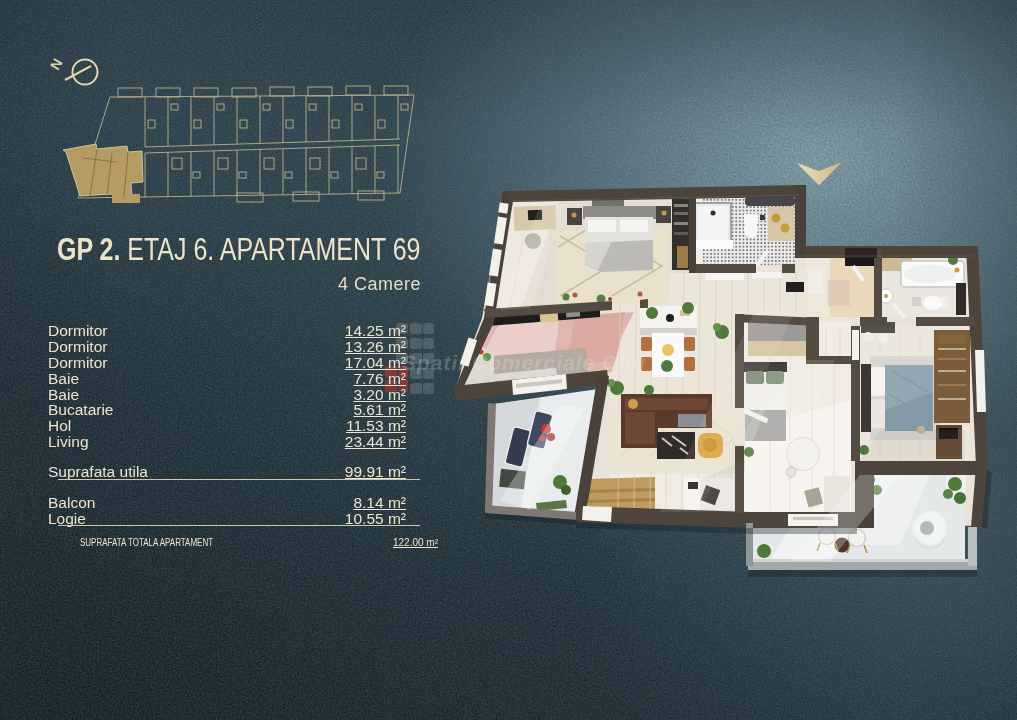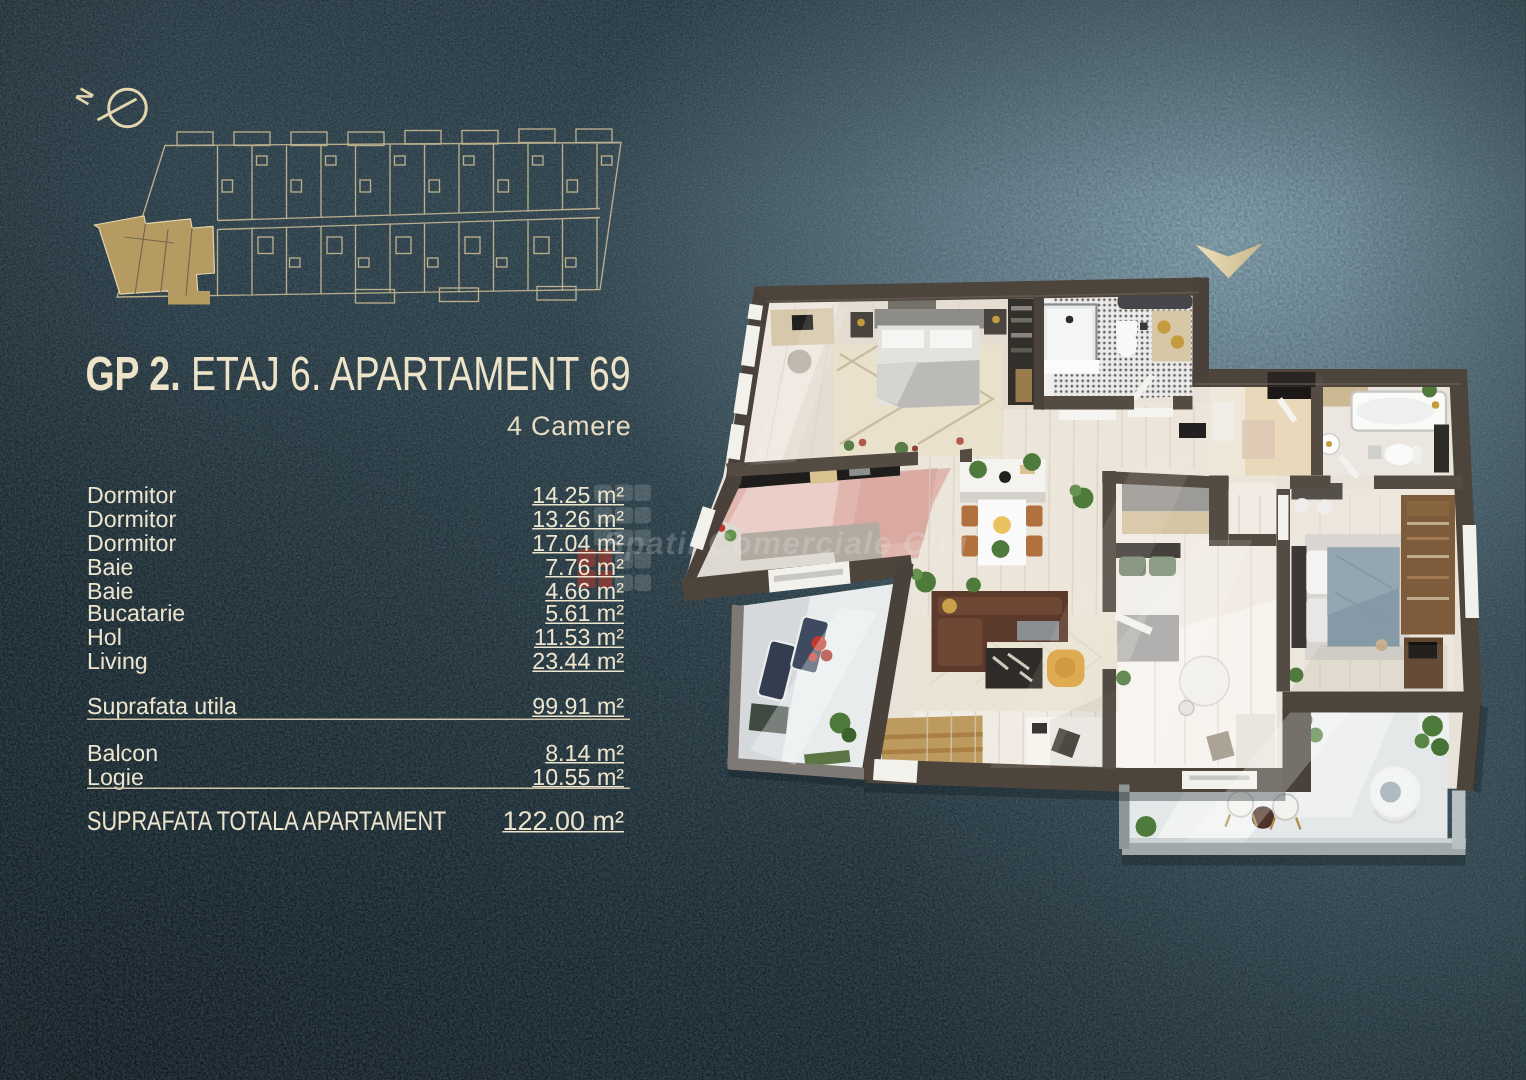--- a/index.html
+++ b/index.html
@@ -17,23 +17,23 @@
       linear-gradient(118deg,#2d3f4a 0%, #293c46 45%, #23343e 100%);
   }
   #vign{position:absolute;inset:0;
     background:linear-gradient(to bottom, rgba(16,26,32,.25) 0%, rgba(16,26,32,0) 18%, rgba(16,26,32,0) 70%, rgba(14,23,29,.4) 100%),
                linear-gradient(to right, rgba(16,26,32,.3) 0%, rgba(16,26,32,0) 12%, rgba(16,26,32,0) 88%, rgba(16,26,32,.22) 100%);
   }
   .txt{position:absolute;color:#ece3c9;}
   #title{left:57px;top:231px;width:440px;font-size:32px;white-space:nowrap;transform:scaleX(0.78);transform-origin:0 0;}
   #title b{font-weight:700;}
   #camere{left:57px;top:274px;width:364px;text-align:right;font-size:18px;color:#e5dcc3;letter-spacing:0.5px;}
-  .row{position:absolute;left:58px;width:358px;font-size:15.5px;color:#ece4cd;}
+  .row{position:absolute;left:48px;width:358px;font-size:15.5px;color:#ece4cd;}
   .row .v{position:absolute;right:0;top:0;text-decoration:underline;}
-  .caps{font-size:18px;} .caps .lbl{display:inline-block;transform:scaleX(0.8);transform-origin:0 0;white-space:nowrap;}
+  .caps{font-size:10px;margin-left:32px;} .caps .lbl{display:inline-block;transform:scaleX(0.8);transform-origin:0 0;white-space:nowrap;}
   .uline{position:absolute;left:58px;width:362px;height:1px;background:#cfc6ab;}
 </style>
 </head>
 <body>
 
 <div id="bg"></div>
 <div id="vign"></div>
 <svg id="noise" width="1017" height="720" style="position:absolute;left:0;top:0">
   <filter id="nz">
       <feTurbulence type="fractalNoise" baseFrequency="0.8" numOctaves="3" seed="7"></feTurbulence>
@@ -591,21 +591,21 @@
 </svg>
 
 <div class="txt" id="title"><b>GP 2.</b> ETAJ 6. APARTAMENT 69</div>
 
 <div class="txt" id="camere">4 Camere</div>
 
 <div class="row" style="top:322px">Dormitor<span class="v">14.25 m²</span></div>
 <div class="row" style="top:338px">Dormitor<span class="v">13.26 m²</span></div>
 <div class="row" style="top:354px">Dormitor<span class="v">17.04 m²</span></div>
 <div class="row" style="top:370px">Baie<span class="v">7.76 m²</span></div>
-<div class="row" style="top:386px">Baie<span class="v">4.66 m²</span></div>
+<div class="row" style="top:386px">Baie<span class="v">3.20 m²</span></div>
 <div class="row" style="top:401px">Bucatarie<span class="v">5.61 m²</span></div>
 <div class="row" style="top:417px">Hol<span class="v">11.53 m²</span></div>
 <div class="row" style="top:433px">Living<span class="v">23.44 m²</span></div>
 <div class="row" style="top:463px">Suprafata utila<span class="v">99.91 m²</span></div>
 <div class="uline" style="top:479px"></div>
 <div class="row" style="top:494px">Balcon<span class="v">8.14 m²</span></div>
 <div class="row" style="top:510px">Logie<span class="v">10.55 m²</span></div>
 <div class="uline" style="top:525px"></div>
 <div class="row caps" style="top:537px"><span class="lbl">SUPRAFATA TOTALA APARTAMENT</span><span class="v">122.00 m²</span></div>
 

